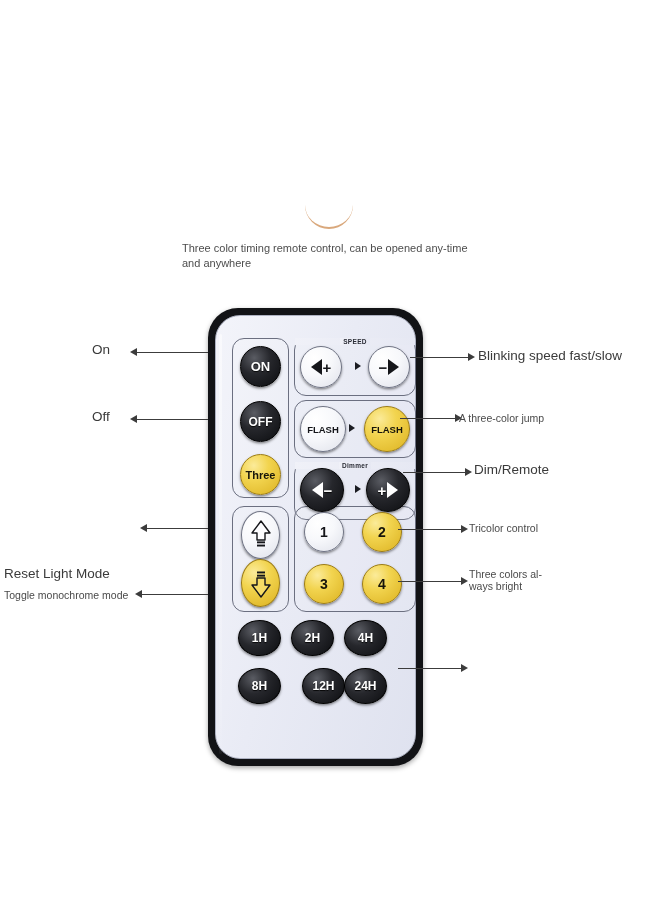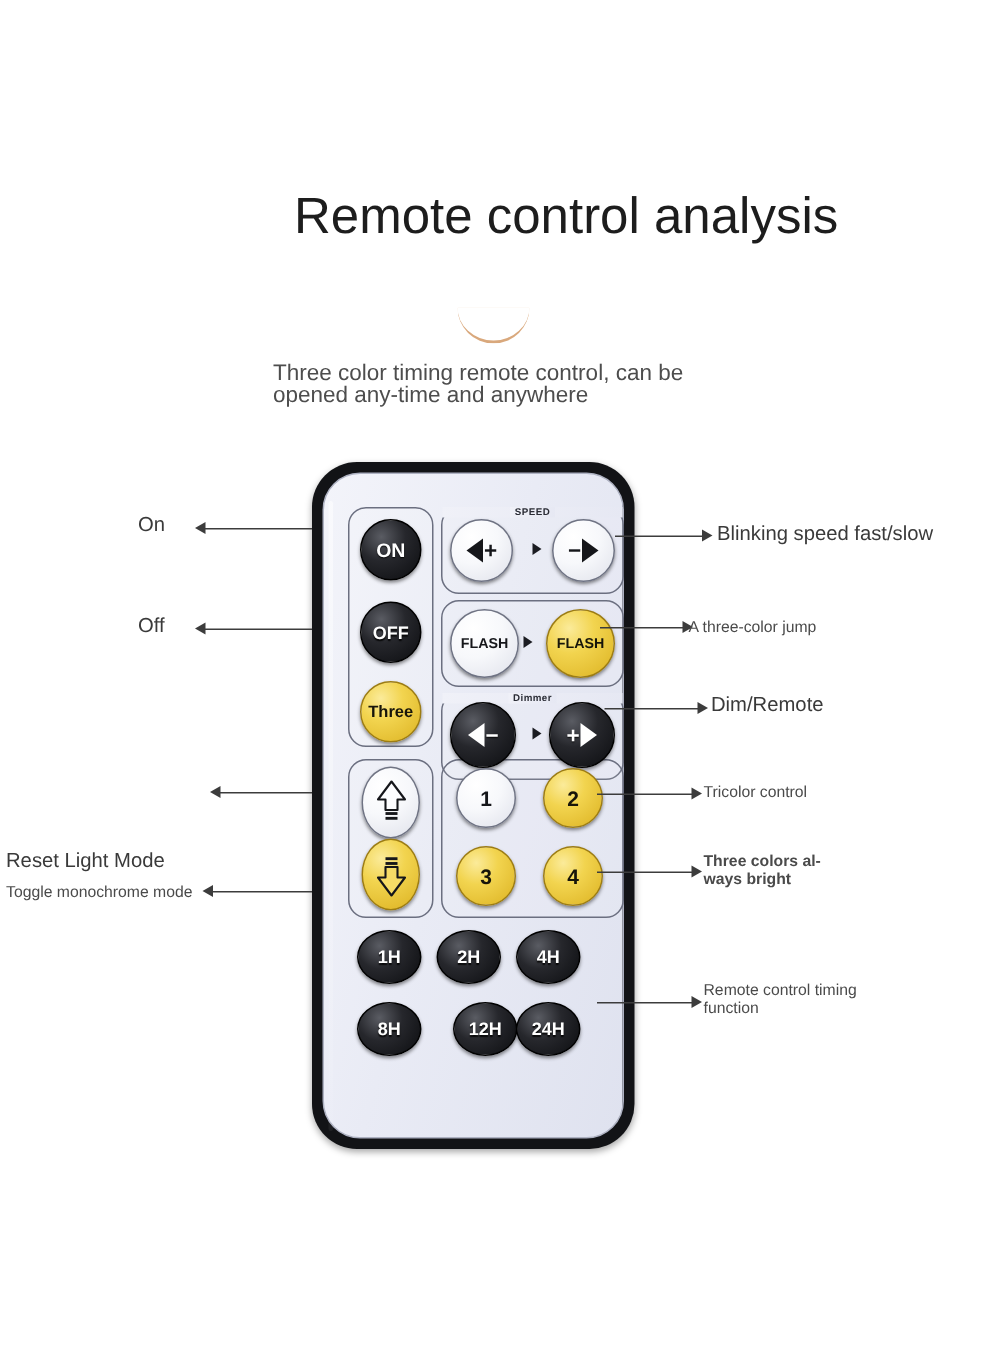--- a/index.html
+++ b/index.html
@@ -16,21 +16,21 @@
     font-size:34px;line-height:40px;color:#1d1d1d;font-weight:400;
     letter-spacing:0px;
   }
   .arc{
     position:absolute;left:305px;top:205px;width:48px;height:22px;
     border-bottom:2.5px solid #d9a87c;
     border-radius:0 0 50% 50%/0 0 100% 100%;
   }
   .subtitle{
     position:absolute;left:182px;top:241px;width:300px;
-    font-size:15px;line-height:15px;color:#4d4d4d;
+    font-size:11px;line-height:15px;color:#4d4d4d;
   }
 
   
   .remote{
     position:absolute;left:208px;top:308px;width:215px;height:458px;
     background:#121316;
     border-radius:30px;
     box-shadow:0 2px 5px rgba(0,0,0,.35);
   }
   .remote-face{
@@ -146,21 +146,20 @@
   .head{position:absolute;width:0;height:0;
         border-top:4px solid transparent;border-bottom:4px solid transparent;}
   .head-l{border-right:7px solid #3c3c3c;}
   .head-r{border-left:7px solid #3c3c3c;}
 </style>
 </head>
 <body>
 
 <div class="page">
 
-  <div class="title">Remote control analysis</div>
   <div class="arc"></div>
   <div class="subtitle">Three color timing remote control, can be opened any-time and anywhere</div>
 
   <div class="remote">
     <div class="remote-face">
       <div class="bezel-gloss"></div>
 
       <div class="group g-left"></div>
       <div class="group g-updown"></div>
 
@@ -272,21 +271,19 @@
   <div class="leader" style="left:403px;top:472px;width:64px;"></div>
   <div class="head head-r" style="left:465px;top:468px;"></div>
   <div class="lbl" style="left:474px;top:462px;">Dim/Remote</div>
 
   <div class="leader" style="left:398px;top:529px;width:65px;"></div>
   <div class="head head-r" style="left:461px;top:525px;"></div>
   <div class="lbl lbl-md" style="left:469px;top:522px;">Tricolor control</div>
 
   <div class="leader" style="left:398px;top:581px;width:65px;"></div>
   <div class="head head-r" style="left:461px;top:577px;"></div>
-  <div class="lbl lbl-md" style="left:469px;top:568px;font-weight:bold;">Three colors al-
+  <div class="lbl lbl-md" style="left:469px;top:568px;">Three colors al-
 ways bright</div>
 
   <div class="leader" style="left:398px;top:668px;width:65px;"></div>
   <div class="head head-r" style="left:461px;top:664px;"></div>
-  <div class="lbl lbl-md" style="left:469px;top:654px;">Remote control timing
-function</div>
 
 </div>
 
 </body></html>

